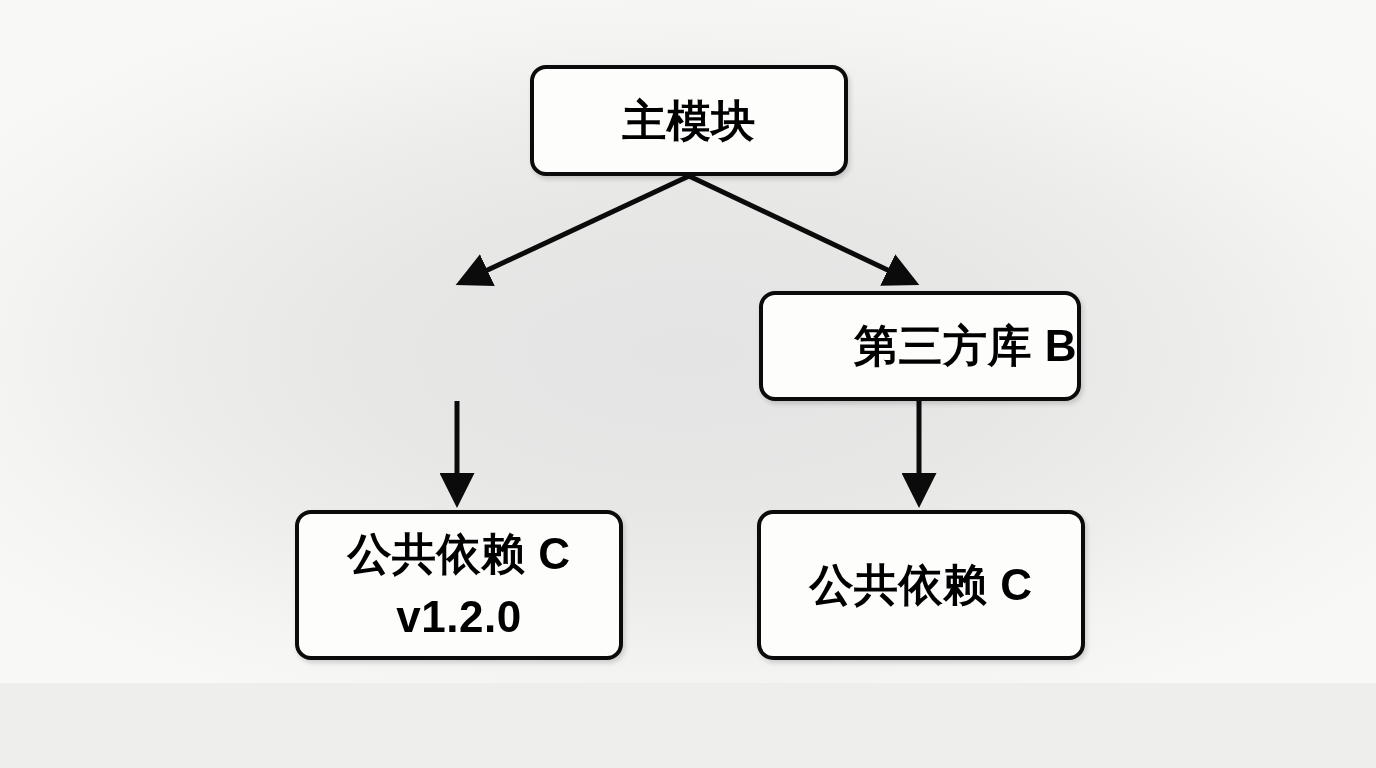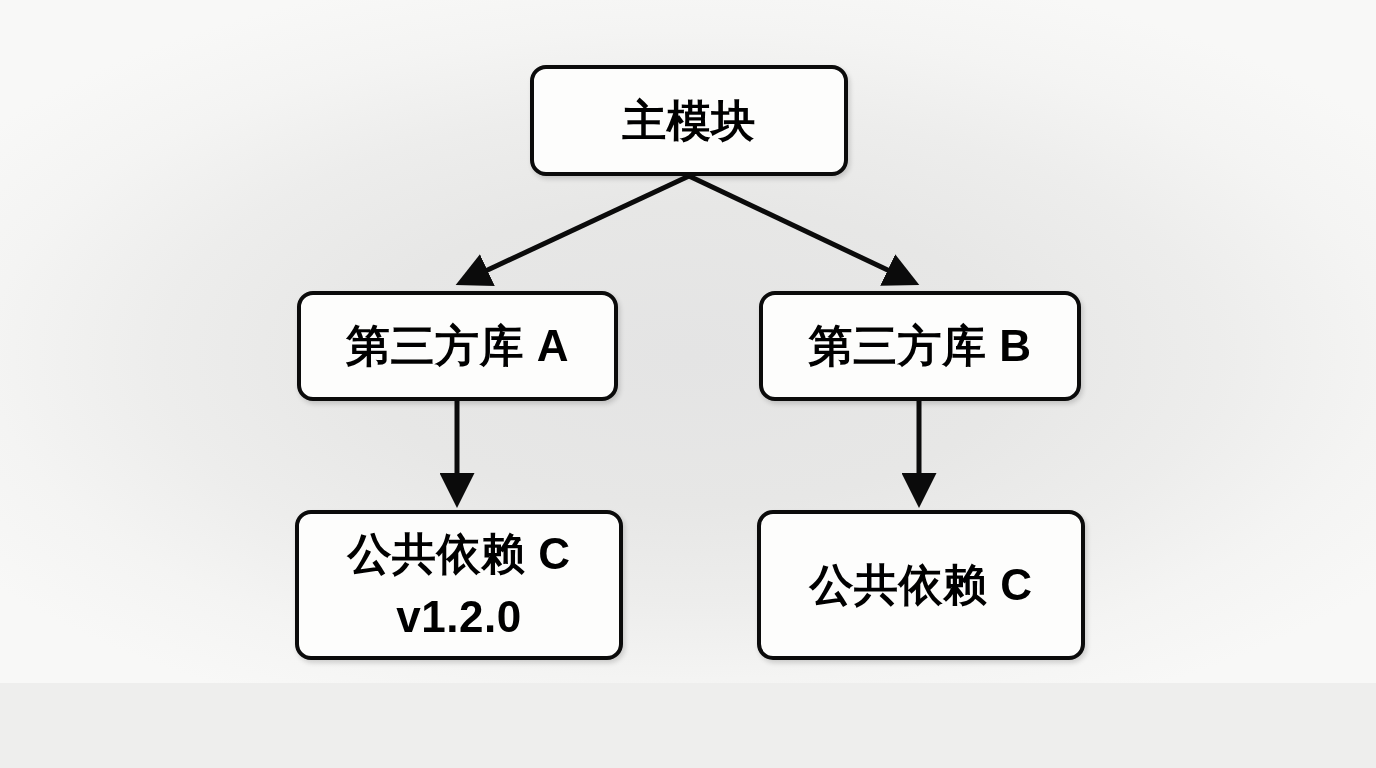--- a/index.html
+++ b/index.html
@@ -83,20 +83,21 @@
     left: 297px;
     top: 291px;
     width: 321px;
     height: 110px;
   }
   #node-lib-b {
     left: 759px;
     top: 291px;
     width: 322px;
     height: 110px;
+    align-items: flex-end;
   }
   #node-dep-left {
     left: 295px;
     top: 510px;
     width: 328px;
     height: 150px;
   }
   #node-dep-right {
     left: 757px;
     top: 510px;
@@ -152,23 +153,20 @@
 
     <g>
       <line x1="919" y1="401" x2="919" y2="501" stroke="#0b0b0b" stroke-width="5" marker-end="url(#arrowhead)"></line>
     </g>
   </svg>
 
   <div class="node" id="node-root">
     <span class="node-title">主模块</span>
   </div>
 
-  <div class="node" id="node-lib-a">
-    <span class="node-title">第三方库 A</span>
-  </div>
 
   <div class="node" id="node-lib-b">
     <span class="node-title">第三方库 B</span>
   </div>
 
   <div class="node" id="node-dep-left">
     <span class="node-title">公共依赖 C</span>
     <span class="node-sub">v1.2.0</span>
   </div>
 

